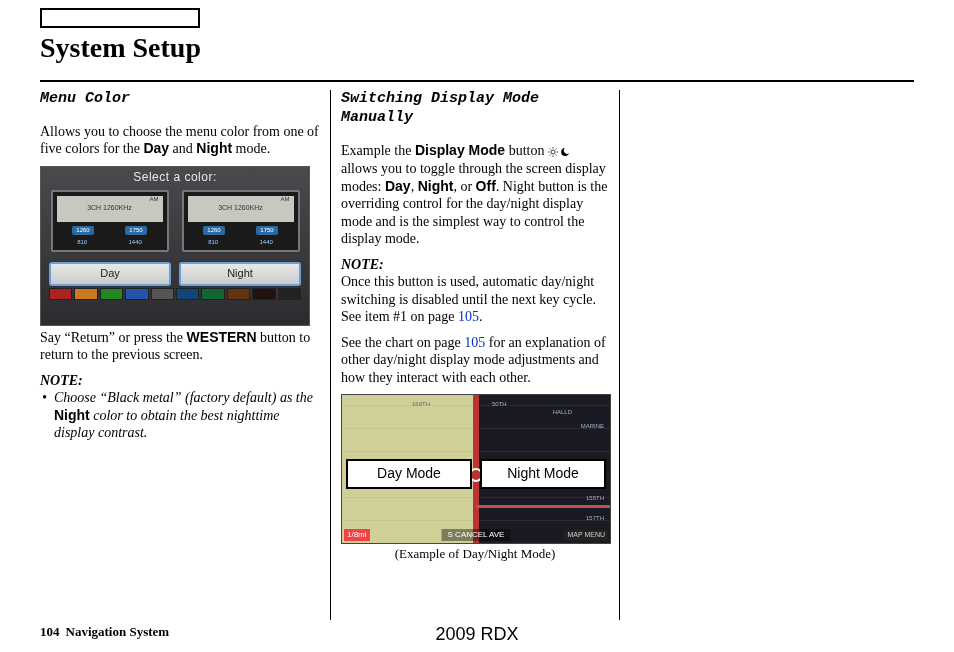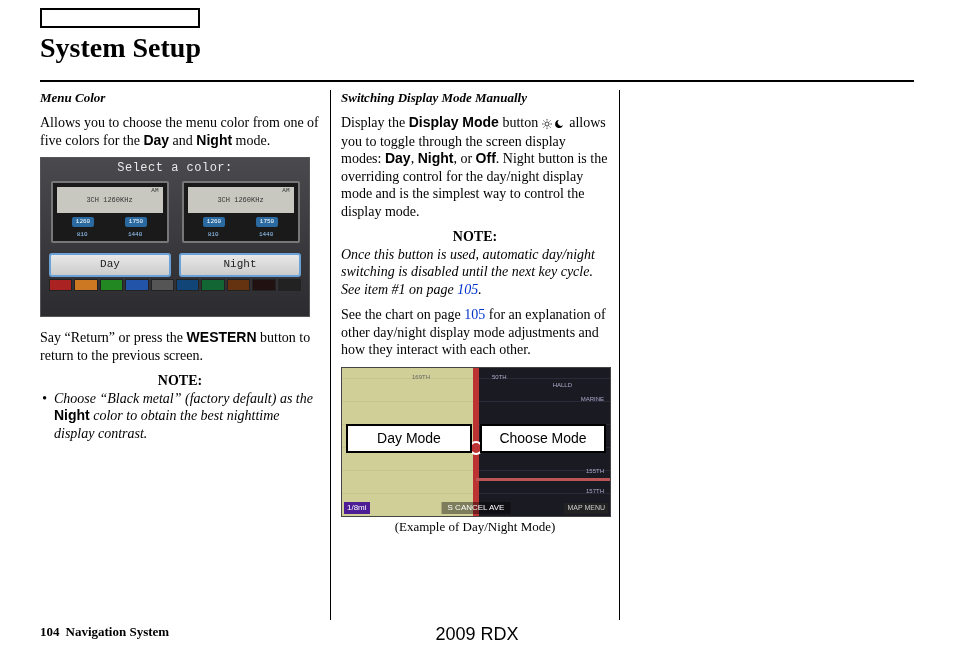--- a/index.html
+++ b/index.html
@@ -38,33 +38,33 @@
     font-size: 14px;
     line-height: 1.25;
   }
   .col.middle {
     border-left: 1px solid #000;
     border-right: 1px solid #000;
     padding: 0 10px;
   }
   .col.right { padding-left: 10px; }
   .section-head {
-    font-family: Liberation Serif, serif;
+    font-family: Liberation Mono, monospace;
     font-weight: bold;
     font-style: italic;
-    font-size: 13px;
-    margin-bottom: 8px;
+    font-size: 15px;
+    margin-bottom: 14px;
   }
   p { margin-bottom: 8px; }
   .bold-sans { font-family: Arial, Helvetica, sans-serif; font-weight: bold; font-style: normal; }
-  .note-head { font-weight: bold; margin-top: 6px; text-align: center; }
+  .note-head { font-weight: bold; font-style: italic; margin-top: 6px; }
   .note-list { list-style: none; padding-left: 0; font-style: italic; }
   .note-list li { padding-left: 14px; position: relative; margin-bottom: 2px; }
   .note-list li::before { content: "•"; position: absolute; left: 2px; }
-  .italic { font-style: italic; }
+  .italic { }
   .link { color: #0033cc; }
   .footer {
     position: absolute;
     bottom: 12px;
     left: 40px;
     right: 40px;
     font-family: "Times New Roman", serif;
     font-size: 13px;
     display: flex;
     align-items: baseline;
@@ -78,23 +78,23 @@
     left: 50%;
     transform: translateX(-50%);
   }
 
   
   .fig1 {
     width: 270px;
     height: 160px;
     background: linear-gradient(#4a4a4e,#2c2c30);
     border: 1px solid #555;
-    margin: 6px 0 12px 0;
+    margin: 6px 0 3px 0;
     position: relative;
-    font-family: Liberation Mono, monospace;
+    font-family: Liberation Sans, sans-serif;
     color: #ddd;
     overflow: hidden;
   }
   .fig1 .title {
     text-align: center;
     font-size: 12px;
     padding: 3px 0;
     color: #e8e8e8;
     letter-spacing: 0.5px;
   }
@@ -183,39 +183,39 @@
   }
   .fig2 .nighthalf {
     right:0;
     background:
       repeating-linear-gradient(0deg,#1a1a22 0 22px,#2a2a38 22px 23px),
       #141420;
   }
   .fig2 .road-v { position:absolute; top:0; bottom:0; width:6px; background:#b33; left:50%; transform:translateX(-50%); }
   .fig2 .road-h1 { position:absolute; left:50%; right:0; height:3px; top:110px; background:#b55; }
   .fig2 .labels {
-    position:absolute; left:0; right:0; top:56px;
+    position:absolute; left:0; right:0; top:64px;
     display:flex;
   }
   .fig2 .labels .lbl {
     flex:1;
     background:#fff;
     color:#000;
     border:2px solid #000;
     font-size:14px;
     text-align:center;
     padding:4px 2px;
     margin:0 4px;
   }
   .fig2 .marker { position:absolute; left:50%; top:80px; transform:translate(-50%,-50%); width:14px;height:14px;border-radius:50%;background:#b33;border:2px solid #fff;}
   .fig2 .street {
     position:absolute; bottom:2px; left:50%; transform:translateX(-50%);
     font-size:8px; color:#fff; background:rgba(0,0,0,.4); padding:1px 6px;
   }
-  .fig2 .scale { position:absolute; bottom:2px; left:2px; font-size:8px; color:#fff; background:#4c1d95; padding:1px 3px;}
+  .fig2 .scale { position:absolute; bottom:2px; left:2px; font-size:8px; color:#fff; background:#ef4444; padding:1px 3px;}
   .fig2 .mapmenu { position:absolute; bottom:2px; right:2px; font-size:7px; color:#ccc; background:#222; padding:1px 3px;}
   .fig2 .tinytxt { position:absolute; font-size:6px; color:#666; }
   .caption { text-align:center; font-size:13px; margin-top:2px; }
 
   .sunmoon { display:inline-block; vertical-align:middle; }
   .sunmoon svg { width:24px; height:12px; vertical-align:-2px; }
 </style>
 </head>
 <body>
 
@@ -293,21 +293,21 @@
     <ul class="note-list">
       <li>
         <span>Choose “Black metal” (factory default) as the </span><span class="bold-sans">Night</span><span> color to obtain the best nighttime display contrast.</span>
       </li>
     </ul>
   </div>
 
   <div class="col middle">
     <div class="section-head">Switching Display Mode Manually</div>
     <p>
-      <span>Display the </span><span class="bold-sans">Display Mode</span><span> button </span><span class="sunmoon"><svg viewBox="0 0 48 24">
+      <span>Example the </span><span class="bold-sans">Display Mode</span><span> button </span><span class="sunmoon"><svg viewBox="0 0 48 24">
             <g fill="none" stroke="#000" stroke-width="1.5">
               <circle cx="10" cy="12" r="4"></circle>
               <line x1="10" y1="2" x2="10" y2="5"></line>
               <line x1="10" y1="19" x2="10" y2="22"></line>
               <line x1="0" y1="12" x2="3" y2="12"></line>
               <line x1="17" y1="12" x2="20" y2="12"></line>
               <line x1="3" y1="5" x2="5" y2="7"></line>
               <line x1="15" y1="7" x2="17" y2="5"></line>
               <line x1="3" y1="19" x2="5" y2="17"></line>
               <line x1="15" y1="17" x2="17" y2="19"></line>
@@ -332,21 +332,21 @@
       <div class="road-h1"></div>
       <div class="tinytxt" style="top:6px;left:70px">169TH</div>
       <div class="tinytxt" style="top:6px;left:150px;color:#aac">50TH</div>
       <div class="tinytxt" style="top:14px;right:38px;color:#aac">HALLD</div>
       <div class="tinytxt" style="top:28px;right:6px;color:#aac">MARINE</div>
       <div class="tinytxt" style="top:100px;right:6px;color:#aac">155TH</div>
       <div class="tinytxt" style="top:120px;right:6px;color:#aac">157TH</div>
       <div class="marker"></div>
       <div class="labels">
         <div class="lbl">Day Mode</div>
-        <div class="lbl">Choose Mode</div>
+        <div class="lbl">Night Mode</div>
       </div>
       <div class="scale">1/8mi</div>
       <div class="street">S CANCEL AVE</div>
       <div class="mapmenu">MAP MENU</div>
     </div>
     <div class="caption">(Example of Day/Night Mode)</div>
   </div>
 
   <div class="col right"></div>
 </div>

